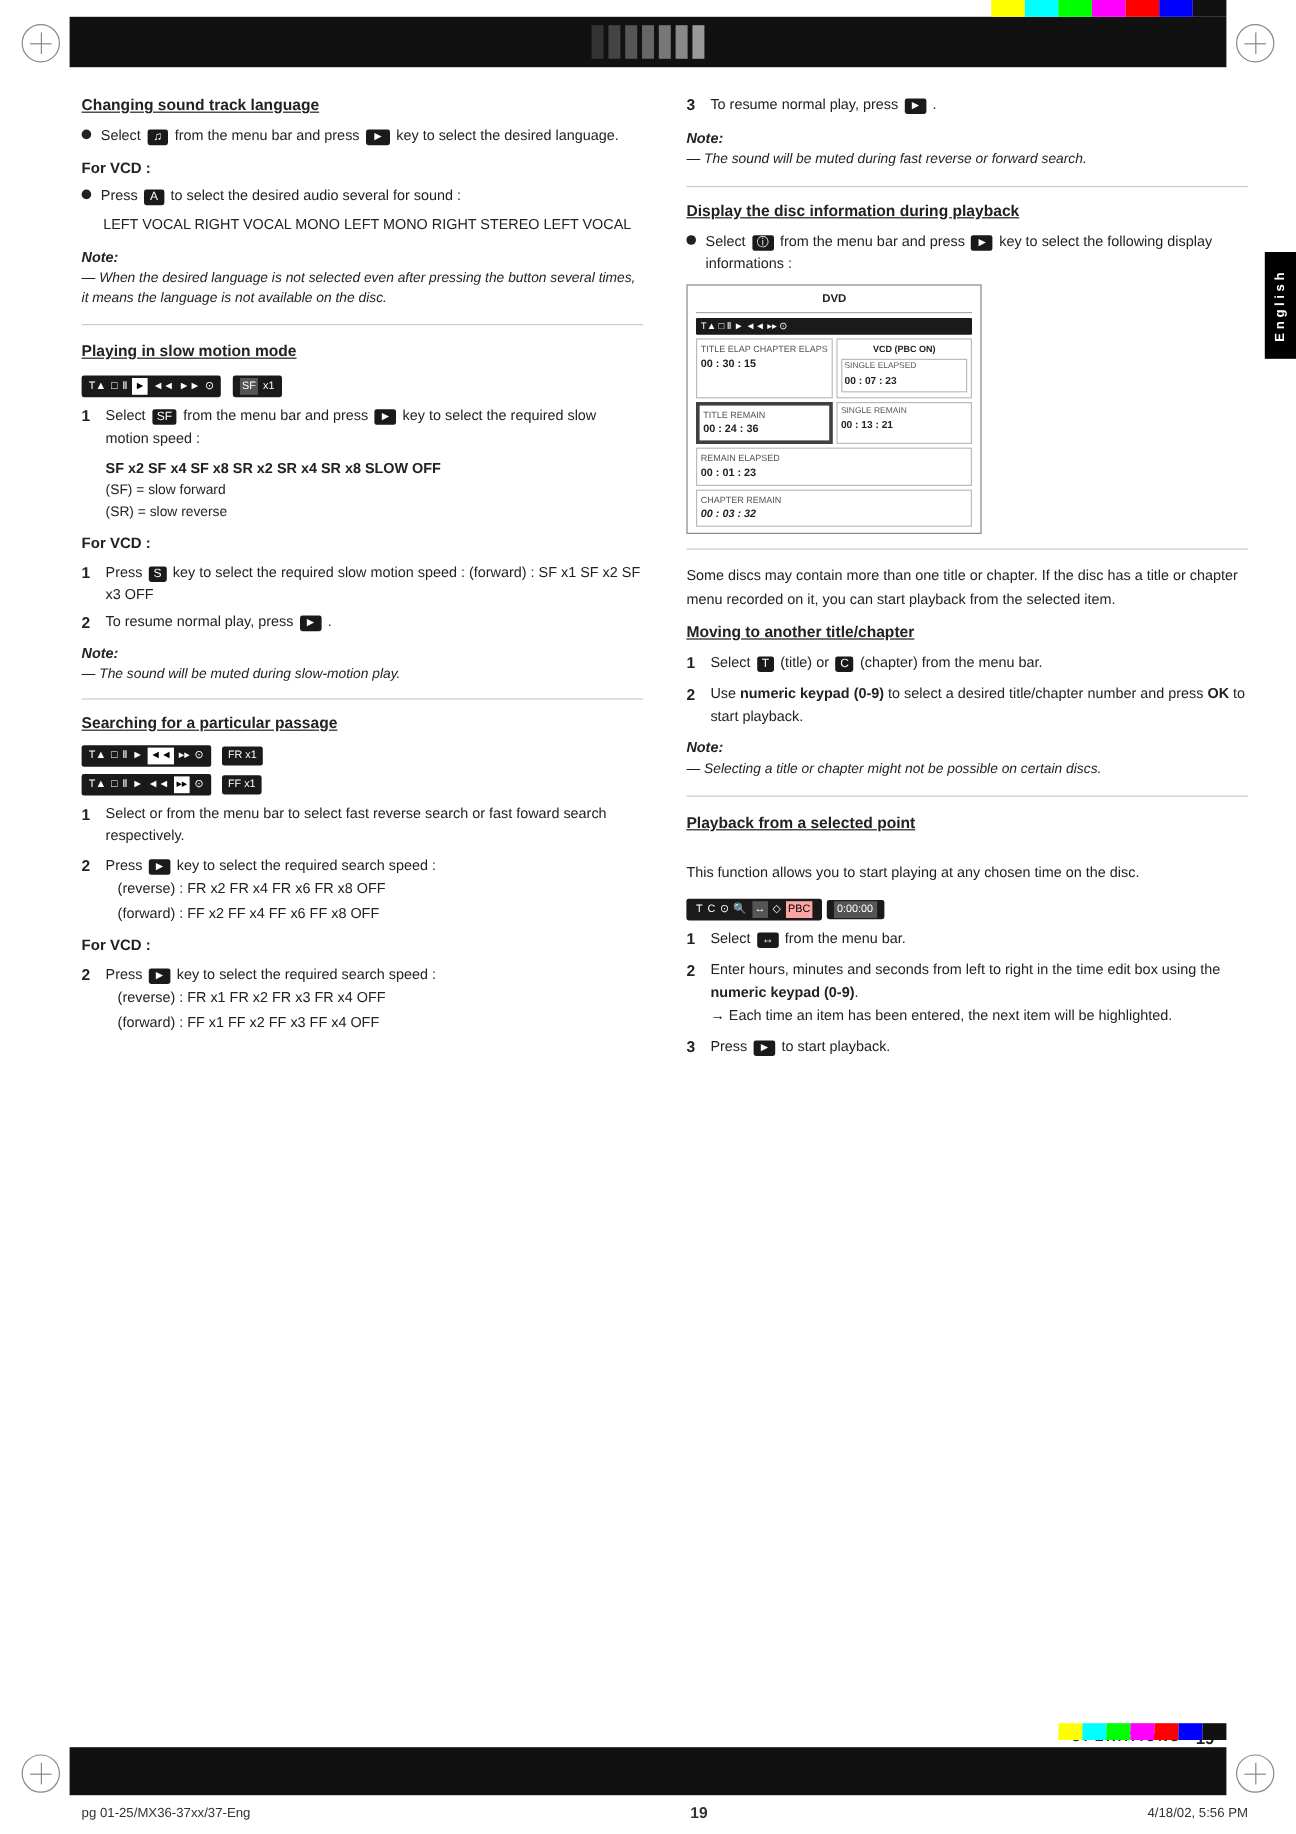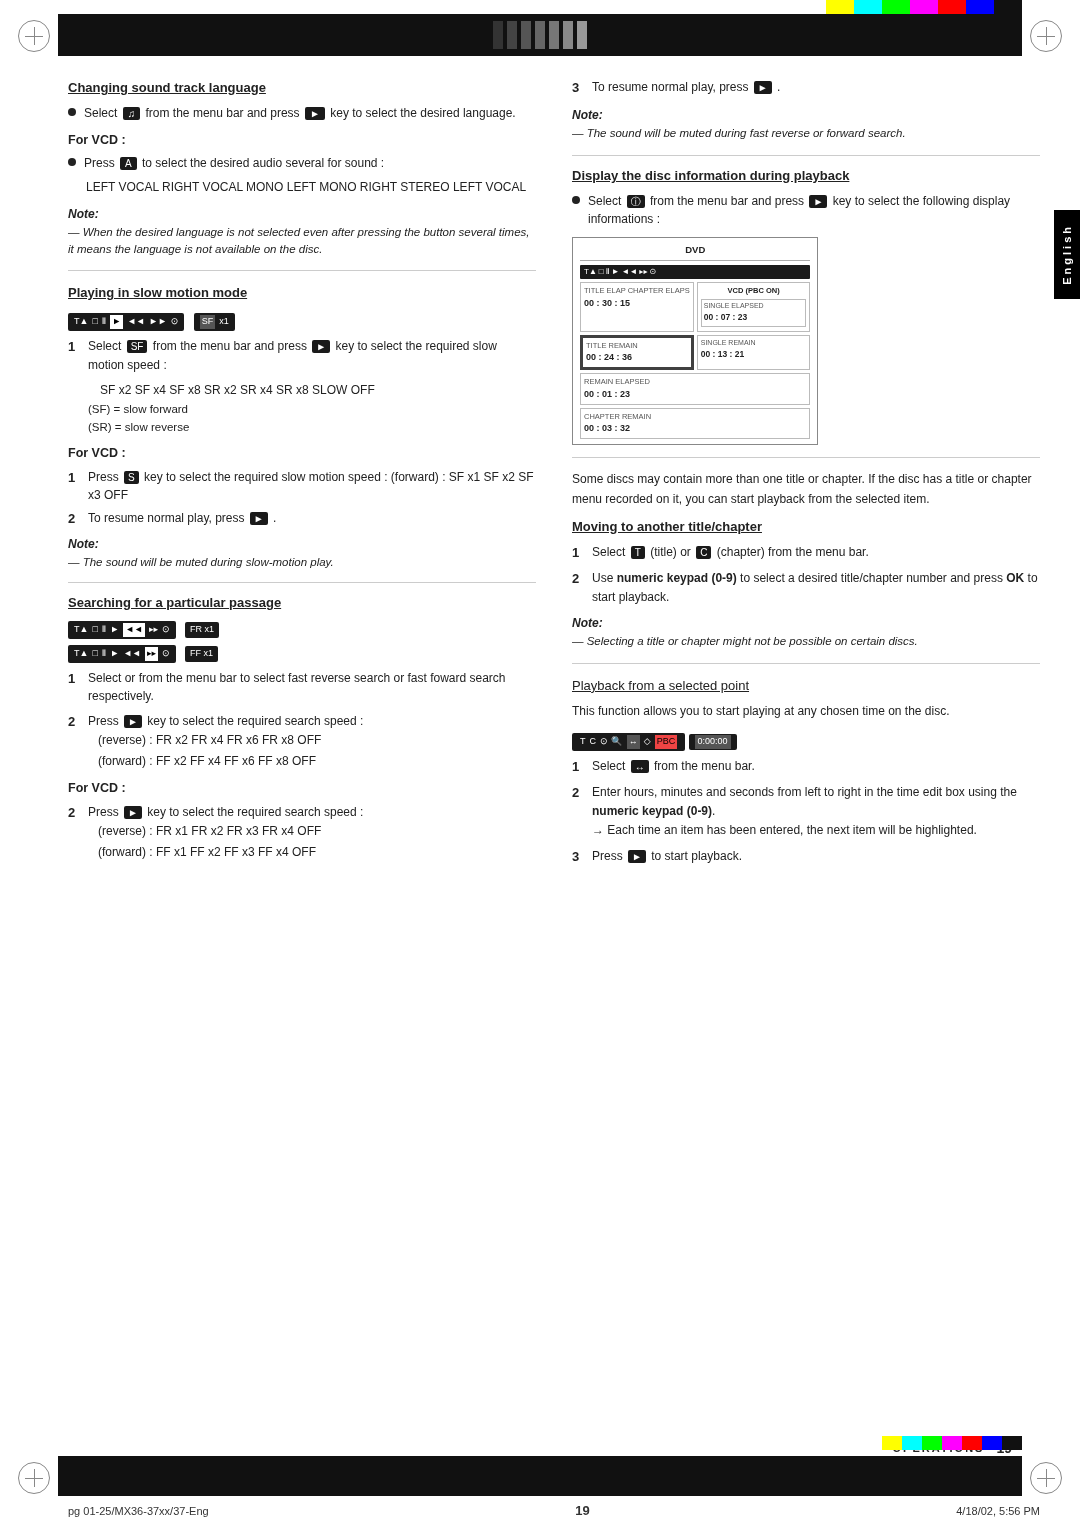--- a/index.html
+++ b/index.html
@@ -116,21 +116,21 @@
         <span>x1</span>
       </div>
 
       <div style="display:flex;align-items:flex-start;margin-bottom:6px;">
         <div style="font-weight:bold;min-width:16px;margin-right:4px;font-size:13px;">1</div>
         <div>
           Select <span style="background:#1a1a1a;color:#fff;font-size:10px;padding:1px 4px;border-radius:2px;margin:0 2px;">SF</span>
           from the menu bar and press <span style="background:#1a1a1a;color:#fff;font-size:10px;padding:1px 4px;border-radius:2px;margin:0 2px;">►</span> key to select the required slow motion speed :
         </div>
       </div>
-      <div style="margin-left:32px;font-size:12px;line-height:1.7;">
+      <div style="margin-left:20px;font-size:12px;line-height:1.7;font-weight:bold;">
         <span>SF x2   SF x4   SF x8   SR x2   SR x4   SR x8   SLOW OFF</span>
       </div>
       <div style="margin-left:20px;font-size:11.5px;">(SF) = slow forward</div>
       <div style="margin-left:20px;font-size:11.5px;margin-bottom:6px;">(SR) = slow reverse</div>
 
       <div style="font-weight:bold;font-size:12.5px;margin:8px 0 4px 0;">For VCD :</div>
       <div style="display:flex;align-items:flex-start;margin-bottom:4px;">
         <div style="font-weight:bold;min-width:16px;margin-right:4px;font-size:13px;">1</div>
         <div>Press <span style="background:#1a1a1a;color:#fff;font-size:10px;padding:1px 4px;border-radius:2px;margin:0 2px;">S</span> key to select the required slow motion speed : (forward) : SF x1   SF x2   SF x3   OFF</div>
       </div>
@@ -262,21 +262,21 @@
               <div style="font-size:7px;color:#555;">SINGLE REMAIN</div>
               <div style="font-size:8.5px;font-weight:bold;">00 : 13 : 21</div>
             </div>
           </div>
           <div style="border:1px solid #bbb;padding:2px 3px;margin-top:3px;">
             <div style="font-size:7.5px;color:#555;">REMAIN ELAPSED</div>
             <div style="font-size:9px;font-weight:bold;">00 : 01 : 23</div>
           </div>
           <div style="border:1px solid #bbb;padding:2px 3px;margin-top:3px;">
             <div style="font-size:7.5px;color:#555;">CHAPTER REMAIN</div>
-            <div style="font-size:9px;font-weight:bold;">00 : 03 : 32</div>
+            <div style="font-size:9px;font-weight:bold;font-style:italic;">00 : 03 : 32</div>
           </div>
         </div>
       </div>
     </div>
 
     <div style="border-top:1px solid #ccc;margin:12px 0;"></div>
 
     <div>
       <div style="font-size:12px;margin-bottom:8px;line-height:1.6;">Some discs may contain more than one title or chapter. If the disc has a title or chapter menu recorded on it, you can start playback from the selected item.</div>
       <div style="font-size:13px;font-weight:bold;text-decoration:underline;margin-bottom:6px;">Moving to another title/chapter</div>
@@ -294,32 +294,32 @@
 
       <div style="margin:6px 0;">
         <div style="font-style:italic;font-size:12px;font-weight:bold;">Note:</div>
         <div style="font-style:italic;font-size:11.5px;">— Selecting a title or chapter might not be possible on certain discs.</div>
       </div>
     </div>
 
     <div style="border-top:1px solid #ccc;margin:12px 0;"></div>
 
     <div>
-      <div style="font-size:13px;font-weight:normal;text-decoration:underline;margin-bottom:6px;">Playback from a selected point</div>
+      <div style="font-size:13px;font-weight:bold;text-decoration:underline;margin-bottom:22px;">Playback from a selected point</div>
       <div style="font-size:12px;margin-bottom:8px;line-height:1.6;">This function allows you to start playing at any chosen time on the disc.</div>
 
       
       <div style="background:#1a1a1a;color:#fff;font-size:9px;padding:2px 8px;margin:4px 0 6px 0;display:inline-flex;gap:4px;align-items:center;border-radius:2px;">
         <span>T</span>
         <span>C</span>
         <span>⊙</span>
         <span>🔍</span>
         <span style="background:#555;padding:0 2px;">↔</span>
         <span>◇</span>
-        <span style="background:#ef4444;color:#000;padding:0 2px;">PBC</span>
+        <span style="background:#fca5a5;color:#000;padding:0 2px;">PBC</span>
       </div>
       <div style="background:#1a1a1a;color:#fff;font-size:9px;padding:1px 6px;margin-bottom:6px;display:inline-flex;border-radius:2px;">
         <span style="background:#555;padding:0 3px;">0:00:00</span>
       </div>
 
       <div style="display:flex;align-items:flex-start;margin-bottom:6px;">
         <div style="font-weight:bold;min-width:16px;margin-right:4px;font-size:13px;">1</div>
         <div>
           Select <span style="background:#1a1a1a;color:#fff;font-size:10px;padding:1px 4px;border-radius:2px;margin:0 2px;">↔</span> from the menu bar.
         </div>

